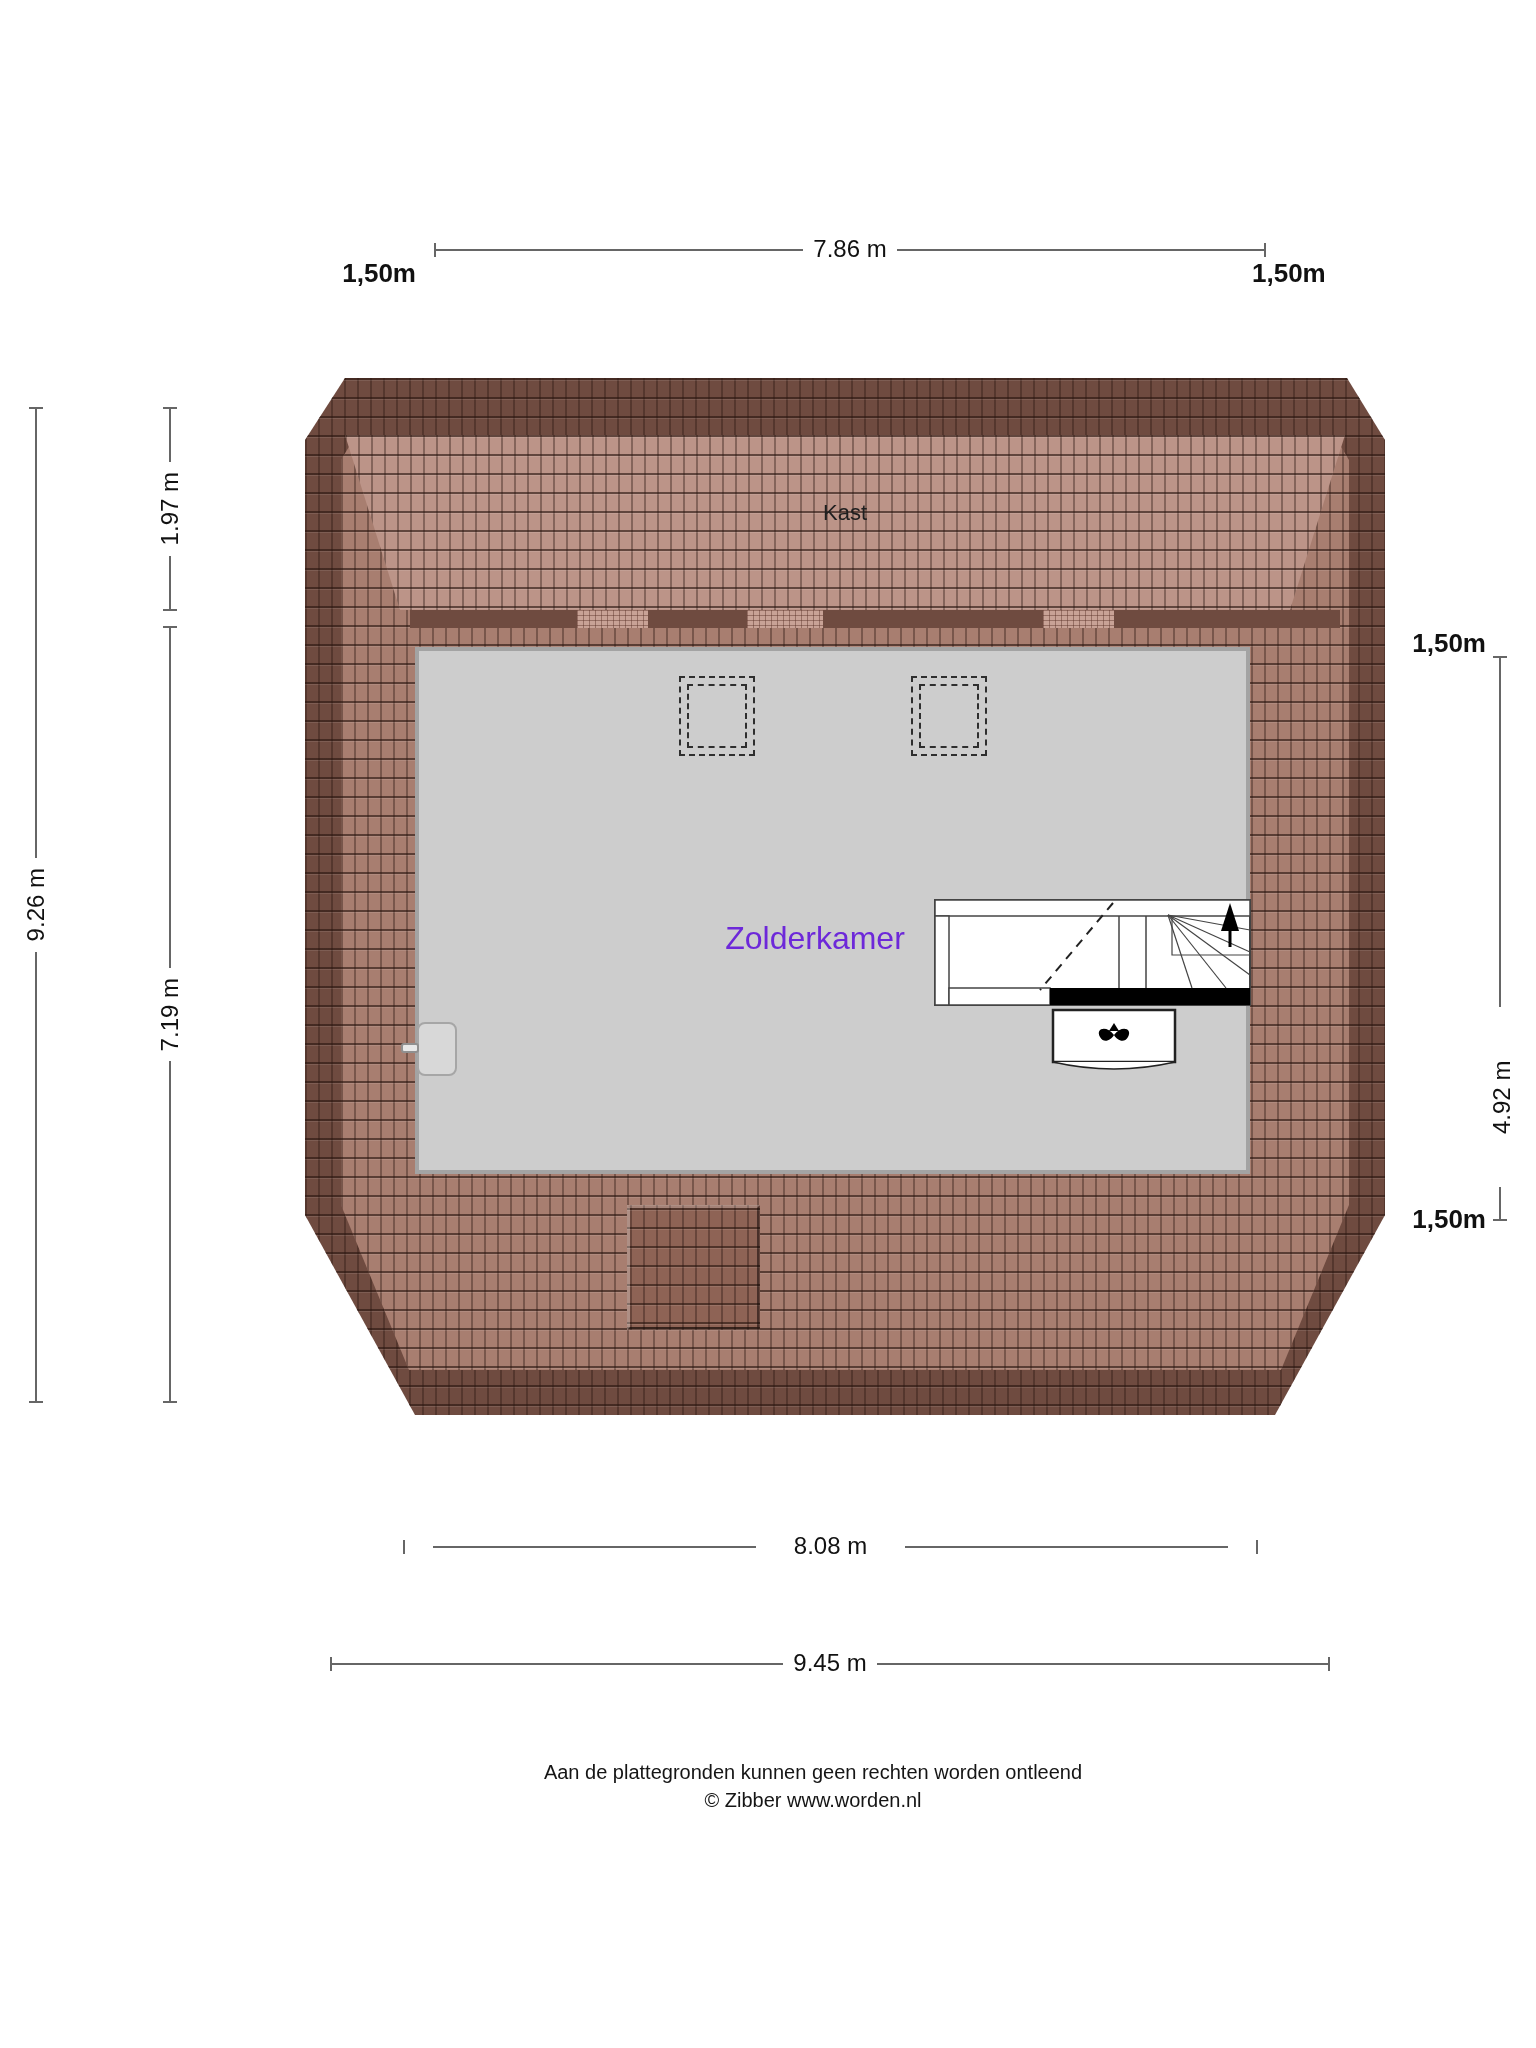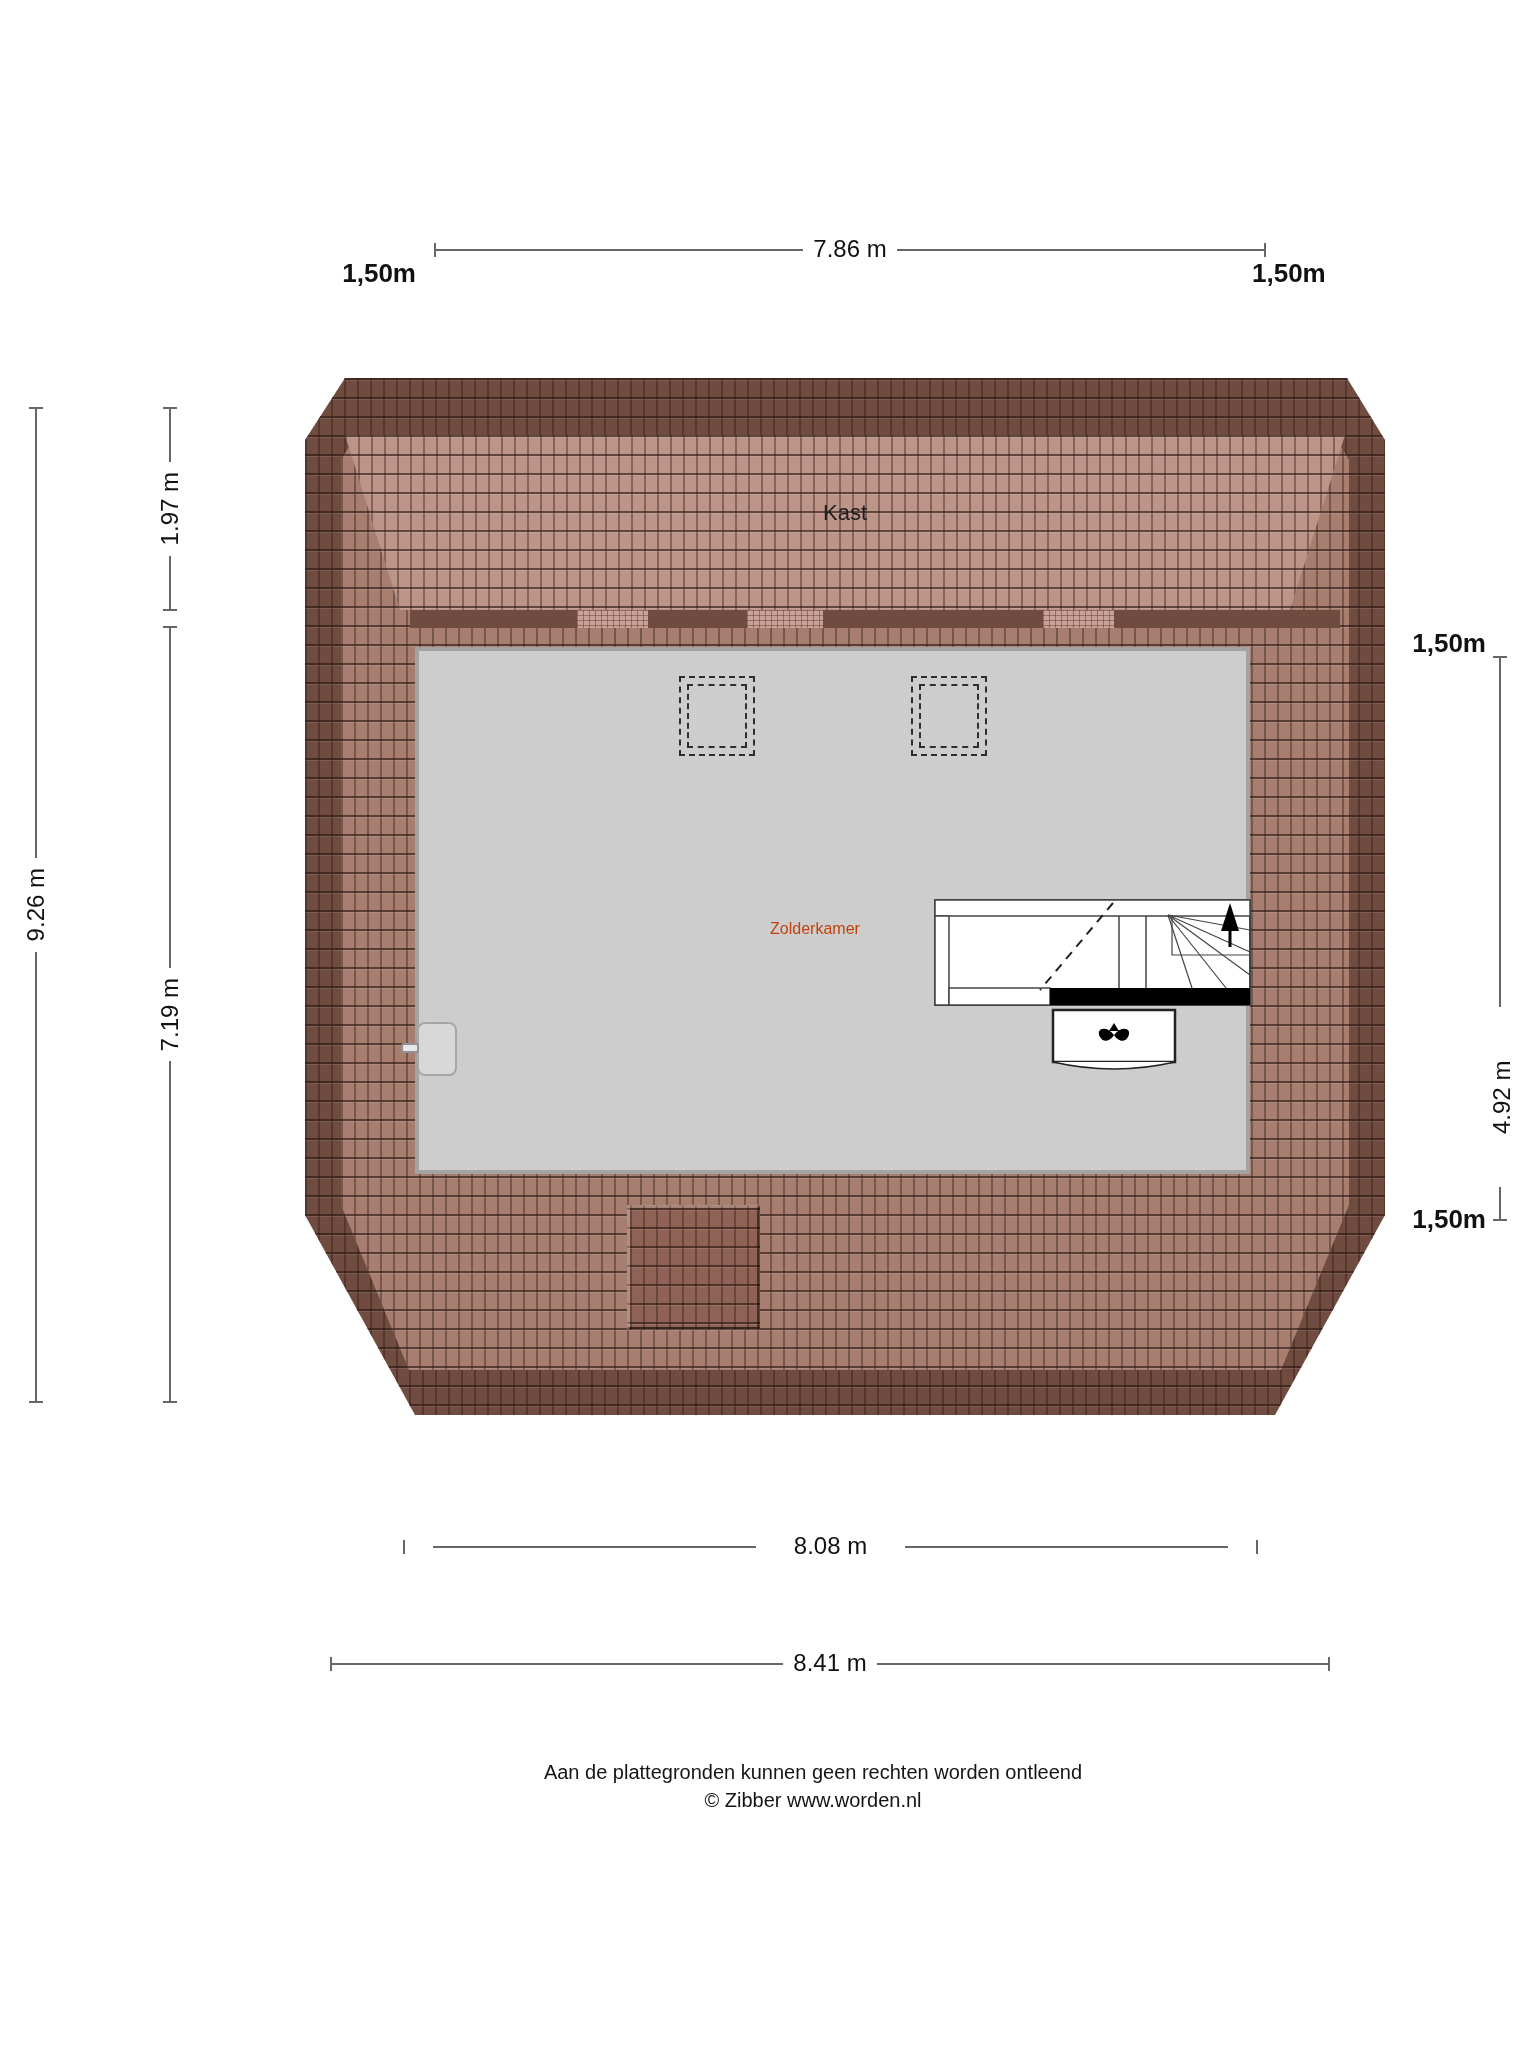--- a/index.html
+++ b/index.html
@@ -37,21 +37,21 @@
         box-sizing:border-box;}
   
   .room{position:absolute;left:415px;top:647px;width:835px;height:527px;box-sizing:border-box;
         background:var(--room_gray);border:4px solid var(--wall_gray);}
   .skylight{position:absolute;width:76px;height:80px;border:2px dashed #2e2e2e;box-sizing:border-box;}
   .skylight .inner{position:absolute;inset:6px;border:2px dashed #2e2e2e;}
   .attic-door{position:absolute;left:417px;top:1022px;width:40px;height:54px;box-sizing:border-box;
         background:#d8d8d8;border:2px solid #a6a6a6;border-radius:8px;}
   .door-latch{position:absolute;left:401px;top:1043px;width:18px;height:10px;box-sizing:border-box;
         border:2px solid #909090;background:#e8e8e8;border-radius:3px;}
-  .room-label{position:absolute;font-size:16px;color:#c2410c;text-align:center;}
+  .room-label{position:absolute;font-size:32px;color:#6d28d9;text-align:center;}
   .kast-label{position:absolute;left:745px;top:500px;width:200px;text-align:center;font-size:22px;color:#1f1f1f;}
   
   .hdim{position:absolute;display:flex;align-items:center;height:14px;}
   .hdim .seg{flex:1;height:0;border-top:2px solid var(--dim_line);}
   .hdim .tick{width:2px;height:14px;background:var(--dim_line);}
   .hdim .lbl{padding:0 10px;font-size:24px;white-space:nowrap;transform:translateY(-1px);}
   .vdim{position:absolute;display:flex;flex-direction:column;align-items:center;width:14px;}
   .vdim .seg{flex:1;width:0;border-left:2px solid var(--dim_line);}
   .vdim .tick{height:2px;width:14px;background:var(--dim_line);}
   .vdim .lbl{padding:10px 0;font-size:24px;white-space:nowrap;writing-mode:vertical-rl;transform:rotate(180deg);}
@@ -171,21 +171,21 @@
   <div class="hdim" style="left:403px;top:1540px;width:855px;gap:28px;">
     <div class="tick"></div>
     <div class="seg"></div>
     <div class="lbl">8.08 m</div>
     <div class="seg"></div>
     <div class="tick"></div>
   </div>
   <div class="hdim" style="left:330px;top:1657px;width:1000px;">
     <div class="tick"></div>
     <div class="seg"></div>
-    <div class="lbl">8.41 m</div>
+    <div class="lbl">9.45 m</div>
     <div class="seg"></div>
     <div class="tick"></div>
   </div>
 
   <div class="footer">
     <div>Aan de plattegronden kunnen geen rechten worden ontleend</div>
     <div>© Zibber www.worden.nl</div>
   </div>
 
 </div>

